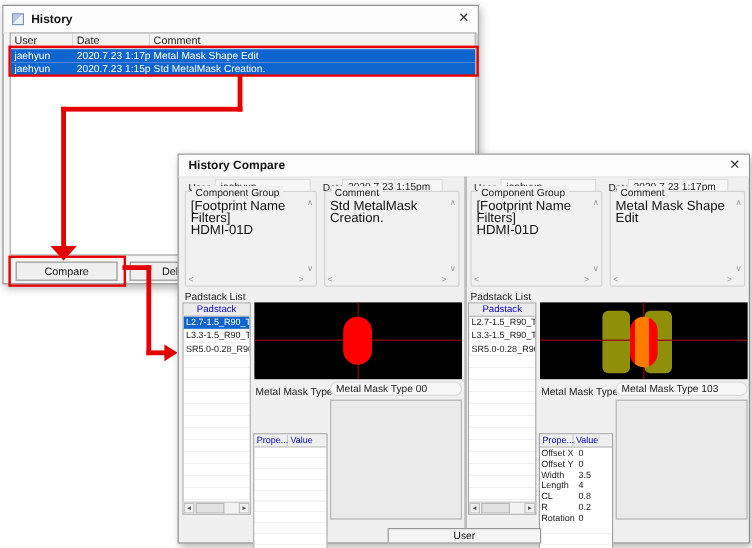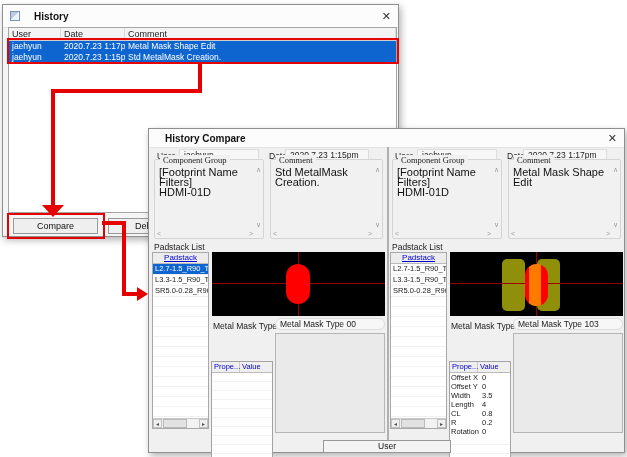--- a/index.html
+++ b/index.html
@@ -2,21 +2,21 @@
 <html><head>
 <meta charset="utf-8">
 <style>
   html,body{margin:0;padding:0;background:#fff;}
   #screen{position:relative;width:627px;height:457px;overflow:hidden;background:#fff;
     font-family:"Liberation Sans",sans-serif;color:#1a1a1a;-webkit-font-smoothing:antialiased;}
   .dlg{position:absolute;background:#f2f2f2;border:1px solid #8f8f8f;
     box-shadow:2px 3px 7px rgba(0,0,0,.3);box-sizing:border-box;}
   .titlebar{position:absolute;left:0;top:0;right:0;background:#fcfcfc;display:flex;
     align-items:center;border-bottom:1px solid #e3e3e3;}
-  .title{font-size:10px;font-weight:600;color:#111;margin-left:8px;}
+  .title{font-size:10px;font-weight:600;color:#111;}
   .xbtn{position:absolute;right:7px;top:50%;transform:translateY(-50%);font-size:11px;
     color:#333;cursor:default;line-height:1;}
   .btn{position:absolute;background:#efefef;border:1px solid #989898;box-sizing:border-box;
     font-size:9px;text-align:center;color:#111;}
   
   #hist{left:2px;top:4px;width:397px;height:233px;z-index:10;background:#f5f5f5;}
   #hist .titlebar{height:22px;padding-left:7px;}
   .winicon{width:10px;height:10px;border:1px solid #7a92b8;background:
     linear-gradient(135deg,#b9cbe4 0 45%,#eef3fa 45%);box-sizing:border-box;margin-right:6px;}
   #histlist{position:absolute;left:5px;top:22px;width:389px;height:186px;background:#fff;
@@ -50,28 +50,28 @@
   #cmp .titlebar{height:18px;padding-left:8px;}
   .panel{position:absolute;top:18px;width:236px;height:305px;}
   #panL{left:2px;border-right:1px solid #b0b0b0;}
   #panR{left:239px;border-left:1px solid #b0b0b0;}
   .lab{position:absolute;font-size:8.5px;color:#222;white-space:nowrap;}
   .field{position:absolute;height:12px;background:#f7f7f7;border:1px solid #ddd;box-sizing:border-box;
     font-size:8.5px;line-height:10px;padding-left:4px;white-space:nowrap;overflow:hidden;}
   .gbox{position:absolute;top:12px;height:80px;border:1px solid #d4d4d4;border-radius:2px;
     background:#f1f1f1;box-sizing:border-box;}
   .gbox .legend{position:absolute;top:-5px;left:5px;background:#f0f0f0;padding:0 3px;
-    font-size:8.5px;color:#222;white-space:nowrap;font-family:Liberation Serif, serif;}
+    font-size:8.5px;color:#222;white-space:nowrap;}
   .gbox .txt{position:absolute;left:4px;top:7px;right:12px;font-size:11px;line-height:10px;color:#111;}
   .sg{position:absolute;font-size:7px;color:#9a9a9a;line-height:7px;}
   .pslab{top:95px;left:3px;}
   .pslist{position:absolute;left:1px;top:105px;width:57px;height:177px;background:#fff;
     border:1px solid #a8a8a8;box-sizing:border-box;overflow:hidden;}
   .ps-h{height:10px;background:#ececec;border-bottom:1px solid #bbb;color:#0000cc;
-    font-size:8px;text-align:center;line-height:10px;text-decoration:underline;}
+    font-size:8px;text-align:center;line-height:10px;}
   .ps-row{height:10px;font-size:7.5px;line-height:10px;padding-left:2px;white-space:nowrap;
     overflow:hidden;border-bottom:1px solid #f0f0f0;}
   .ps-row.sel{background:#0f65cf;color:#fff;}
   .ps-fill{height:128px;background:repeating-linear-gradient(to bottom,#fff 0 9px,#f1f1f1 9px 10px);}
   .hscroll{position:absolute;left:0;bottom:0;width:100%;height:9px;background:#f2f2f2;
     border-top:1px solid #c9c9c9;display:flex;align-items:stretch;}
   .sbtn{width:9px;flex:none;background:#efefef;border:1px solid #c0c0c0;box-sizing:border-box;
     font-size:6px;line-height:8px;text-align:center;color:#555;}
   .sthumb{width:24px;margin-left:1px;background:#e2e2e2;border:1px solid #b9b9b9;box-sizing:border-box;}
   .sspace{flex:1;}

